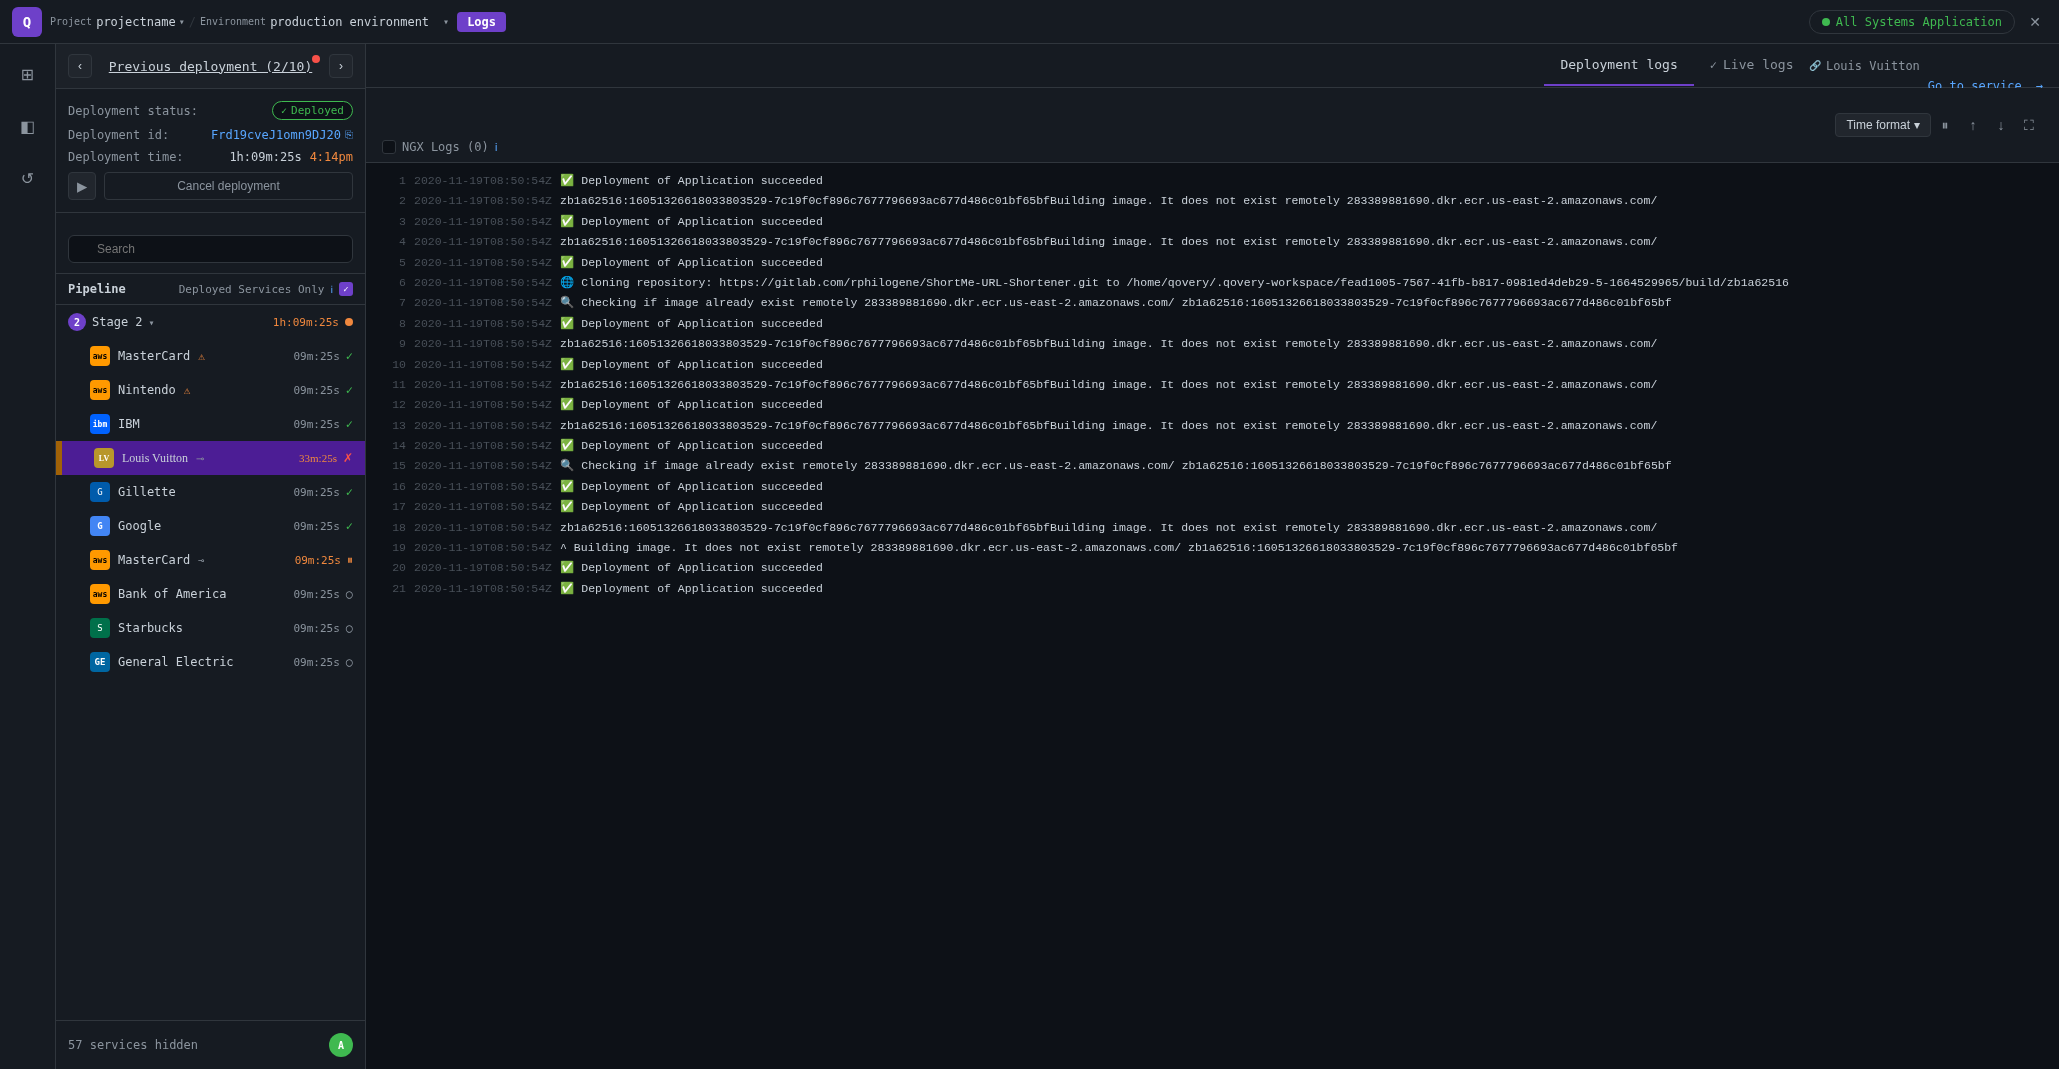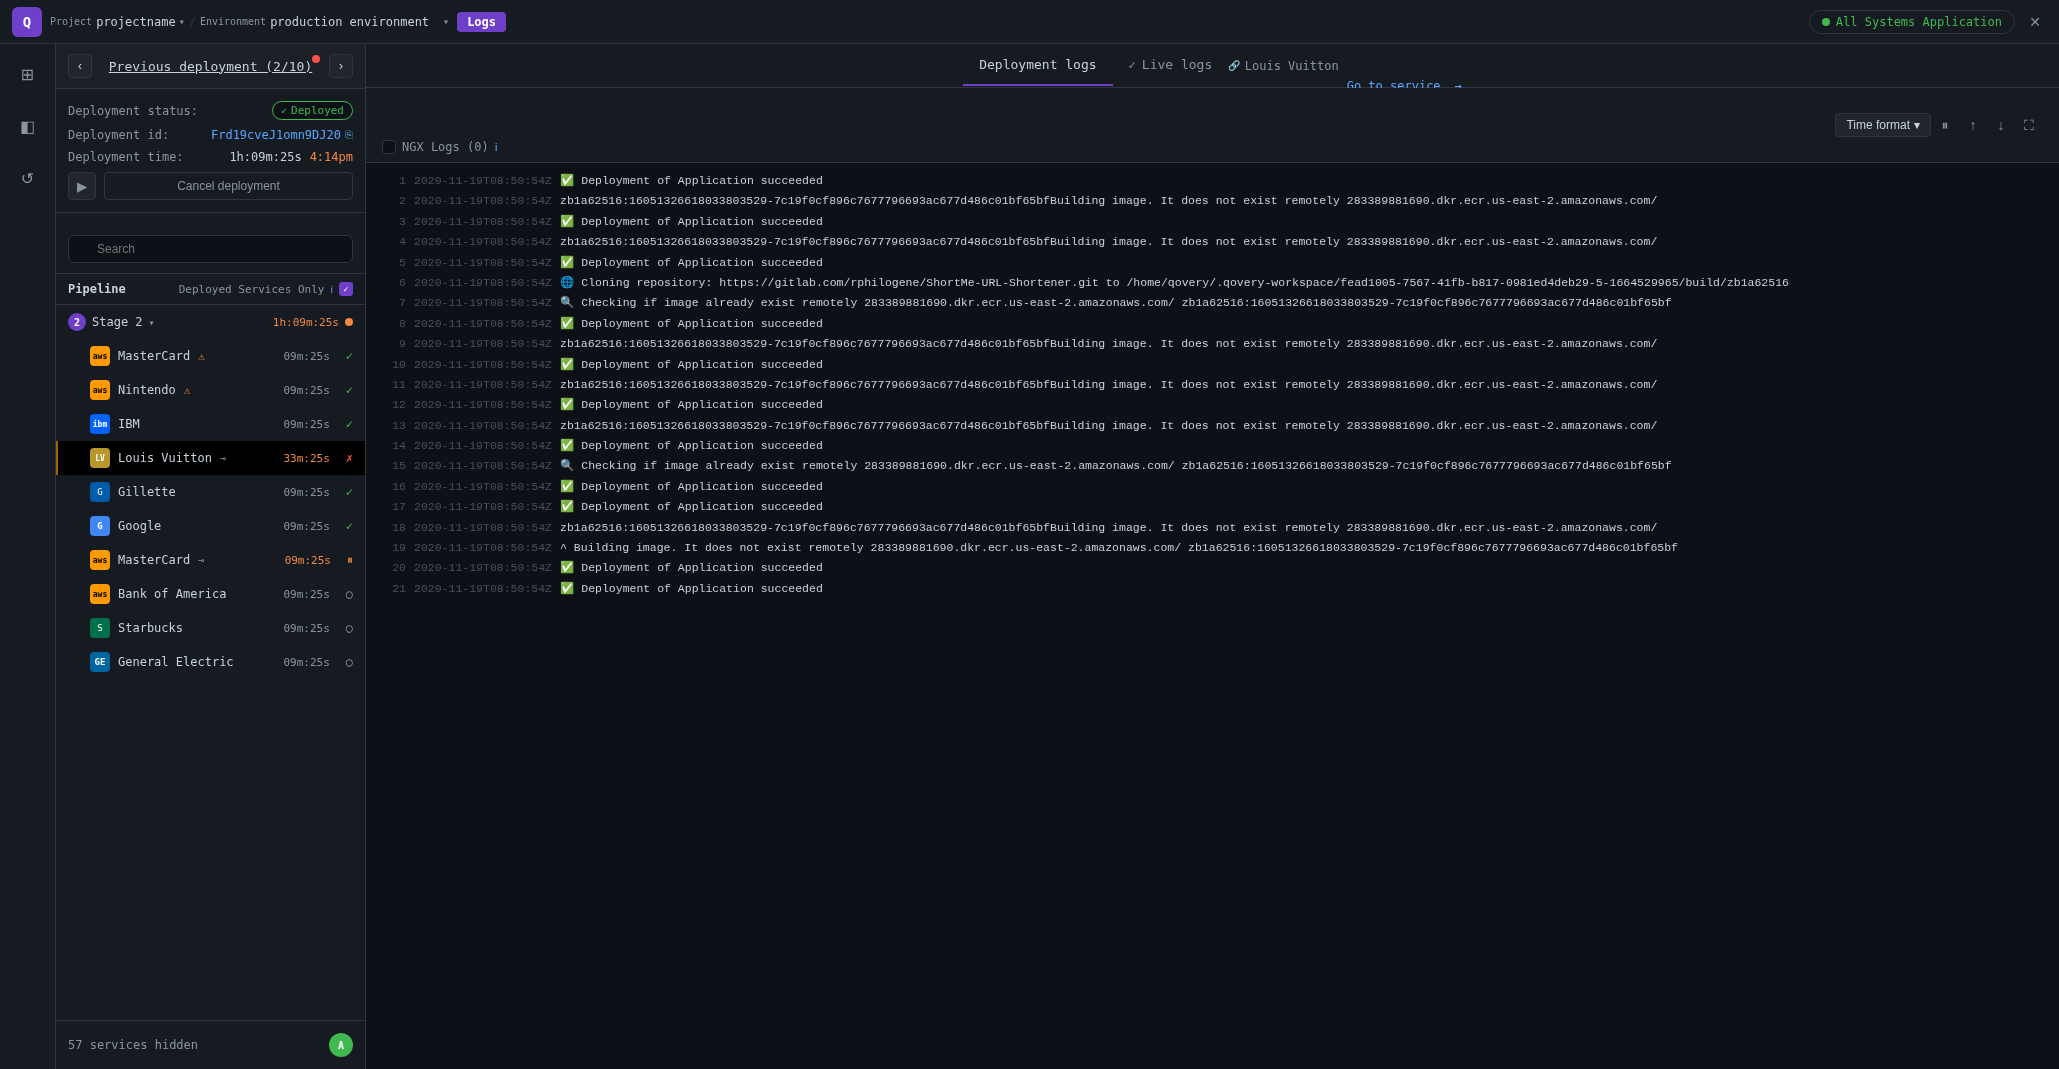--- a/index.html
+++ b/index.html
@@ -137,27 +137,27 @@
     .stage-name { font-size: 12px; color: #c9d1d9; font-weight: 500; }
     .stage-arrow { color: #8b949e; font-size: 10px; }
     .stage-duration { font-size: 11px; color: #f0883e; }
     .stage-status-dot { width: 8px; height: 8px; border-radius: 50%; background: #f0883e; }
 
     
     .service-row {
       display: flex; align-items: center; justify-content: space-between;
       padding: 7px 12px 7px 32px; cursor: pointer; border-left: 2px solid transparent;
     }
-    .service-row.active { background: #000000; border-left: 2px solid #a16207; }
+    .service-row.active { background: #4c1d95; border-left: 6px solid #a16207; font-family: Liberation Serif, serif; }
     .service-left { display: flex; align-items: center; gap: 8px; }
     .service-icon { width: 20px; height: 20px; border-radius: 4px; display: flex; align-items: center; justify-content: center; font-size: 10px; flex-shrink: 0; }
     .aws-icon { background: #ff9900; color: #000; font-size: 8px; font-weight: 800; }
     .other-icon { background: #30363d; color: #c9d1d9; }
     .service-name { font-size: 12px; color: #c9d1d9; }
-    .service-right { display: flex; align-items: center; gap: 16px; }
+    .service-right { display: flex; align-items: center; gap: 6px; }
     .svc-duration { font-size: 11px; }
     .status-icon { font-size: 12px; }
     .warn-icon { color: #f0883e; font-size: 11px; }
 
     
     .hidden-services {
       padding: 12px; border-top: 1px solid #30363d;
       display: flex; align-items: center; justify-content: space-between;
     }
     .hidden-text { font-size: 12px; color: #8b949e; }
@@ -166,21 +166,21 @@
       display: flex; align-items: center; justify-content: center; font-size: 10px; color: white; font-weight: 600;
     }
 
     
     .right-panel {
       flex: 1; display: flex; flex-direction: column; background: #0d1117; overflow: hidden;
     }
 
     
     .tabs-bar {
-      display: flex; align-items: center; justify-content: center;
+      display: flex; align-items: center; justify-content: flex-end;
       padding: 0 16px; border-bottom: 1px solid #30363d; background: #161b22; height: 44px;
     }
     .tabs { display: flex; gap: 0; }
     .tab {
       padding: 12px 16px; font-size: 13px; color: #8b949e; cursor: pointer; border-bottom: 2px solid transparent;
       display: flex; align-items: center; gap: 6px;
     }
     .tab.active { color: #c9d1d9; border-bottom-color: #6e40c9; }
     .tab-icon { font-size: 12px; }
     .tabs-right { display: flex; align-items: center; gap: 8px; }

